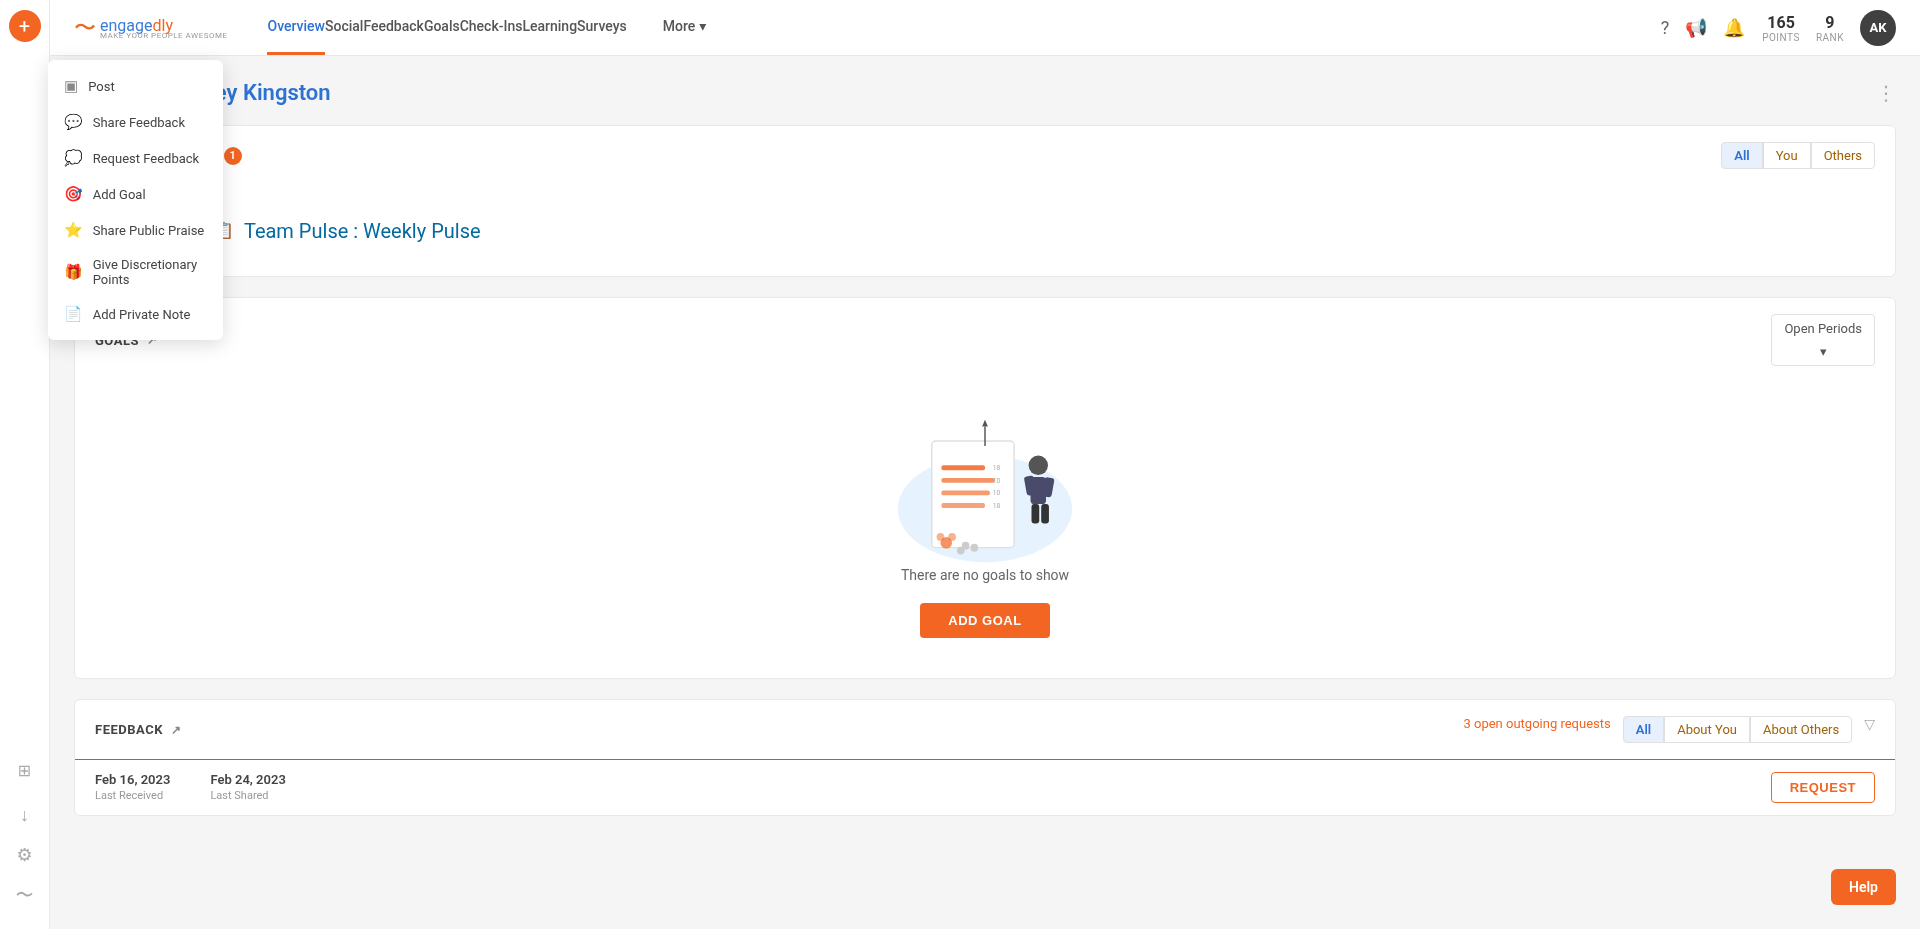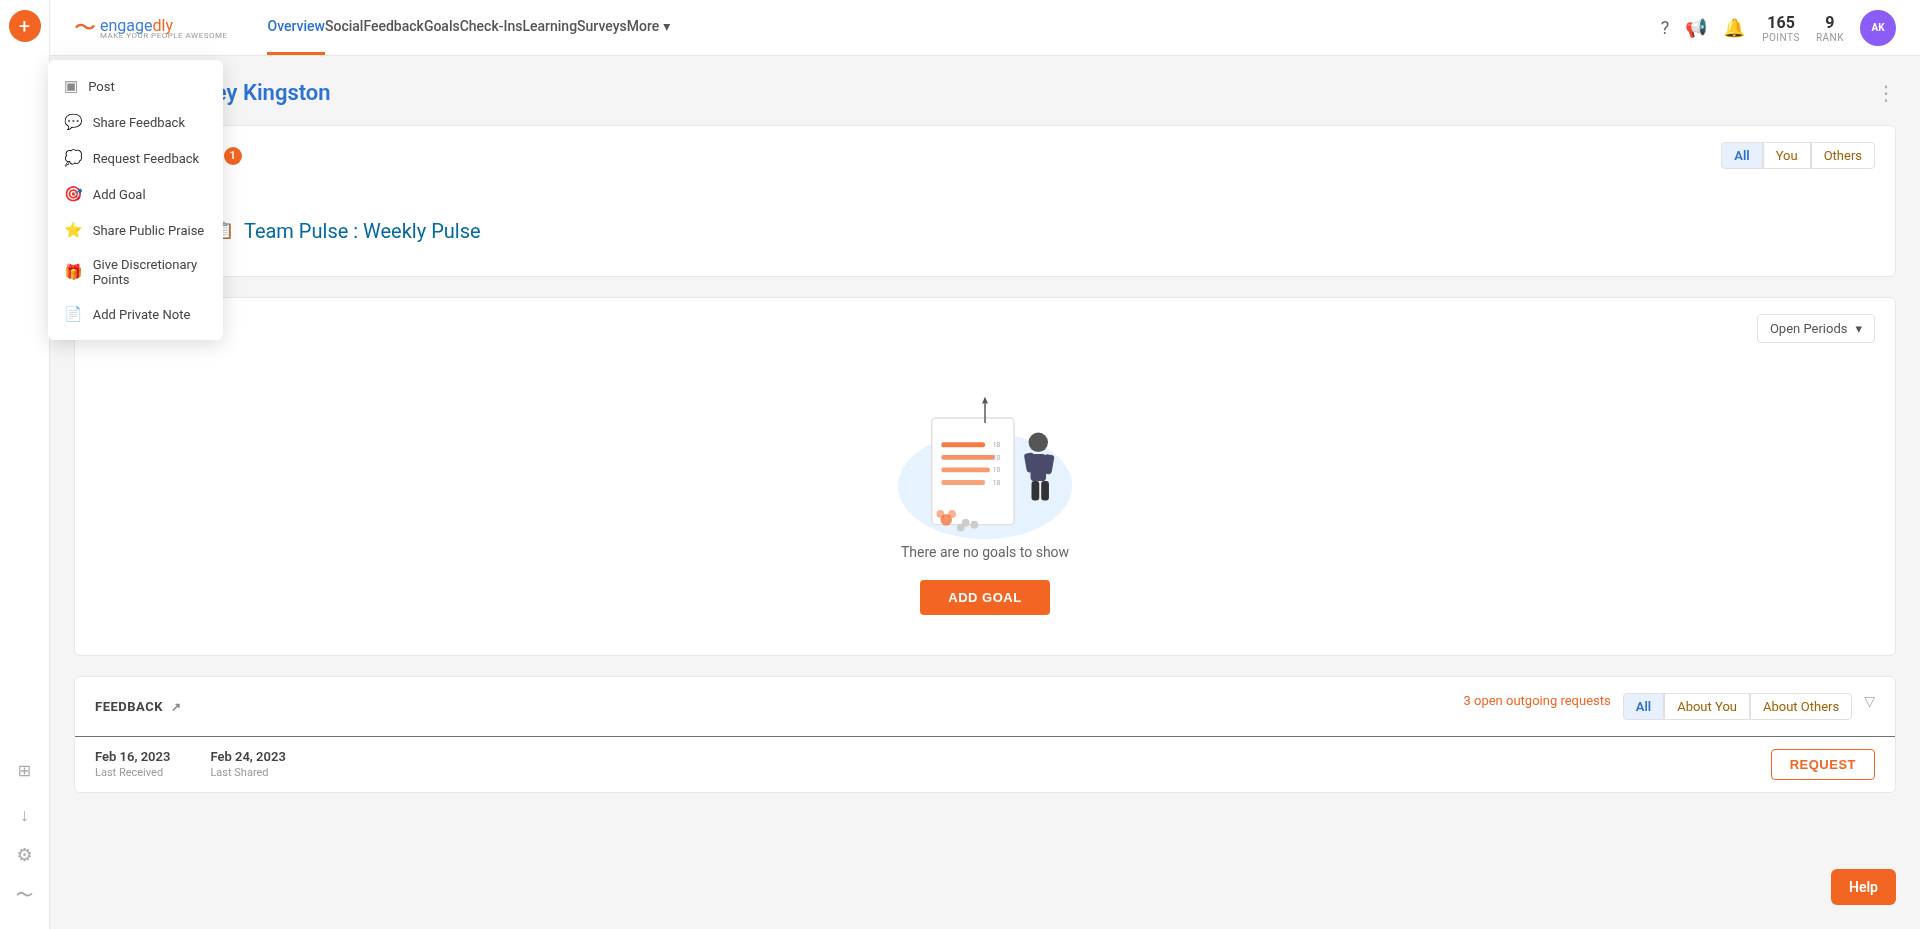--- a/index.html
+++ b/index.html
@@ -105,45 +105,45 @@
       color: #555;
       cursor: pointer;
       padding: 18px 0;
       border-bottom: 3px solid transparent;
       font-weight: 500;
     }
     .nav-item.active {
       color: #2d72d2;
       border-bottom-color: #f26522;
     }
-    .nav-item-more { display: flex; align-items: center; gap: 4px; }
+    .nav-item-more { display: flex; align-items: center; gap: 4px; margin-left: 36px; }
 
     .header-right {
       display: flex;
       align-items: center;
       gap: 16px;
       margin-left: auto;
     }
     .header-icon { cursor: pointer; color: #666; font-size: 18px; }
     .points-block { text-align: center; cursor: pointer; }
     .points-num { font-size: 16px; font-weight: 700; color: #333; }
     .points-label { font-size: 10px; color: #999; letter-spacing: 0.5px; }
     .rank-block { text-align: center; cursor: pointer; }
     .rank-num { font-size: 16px; font-weight: 700; color: #333; }
     .rank-label { font-size: 10px; color: #999; letter-spacing: 0.5px; }
     .avatar {
       width: 36px;
       height: 36px;
-      background: #8b5cf6;
+      background: #404040;
       border-radius: 50%;
       display: flex;
       align-items: center;
       justify-content: center;
       color: #fff;
-      font-size: 10px;
+      font-size: 13px;
       font-weight: 700;
       cursor: pointer;
     }
 
     
     .page-content {
       flex: 1;
       overflow-y: auto;
       padding: 24px 24px 24px 24px;
     }
@@ -245,20 +245,21 @@
       display: flex;
       align-items: center;
       gap: 8px;
       border: 1px solid #e0e0e0;
       border-radius: 4px;
       padding: 6px 12px;
       font-size: 13px;
       cursor: pointer;
       color: #555;
       background: #fff;
+      flex-direction: column;
     }
     .goals-empty {
       display: flex;
       flex-direction: column;
       align-items: center;
       padding: 30px 20px 40px;
     }
     .goals-empty-text { font-size: 14px; color: #666; margin-bottom: 20px; }
     .add-goal-btn {
       background: #f26522;

